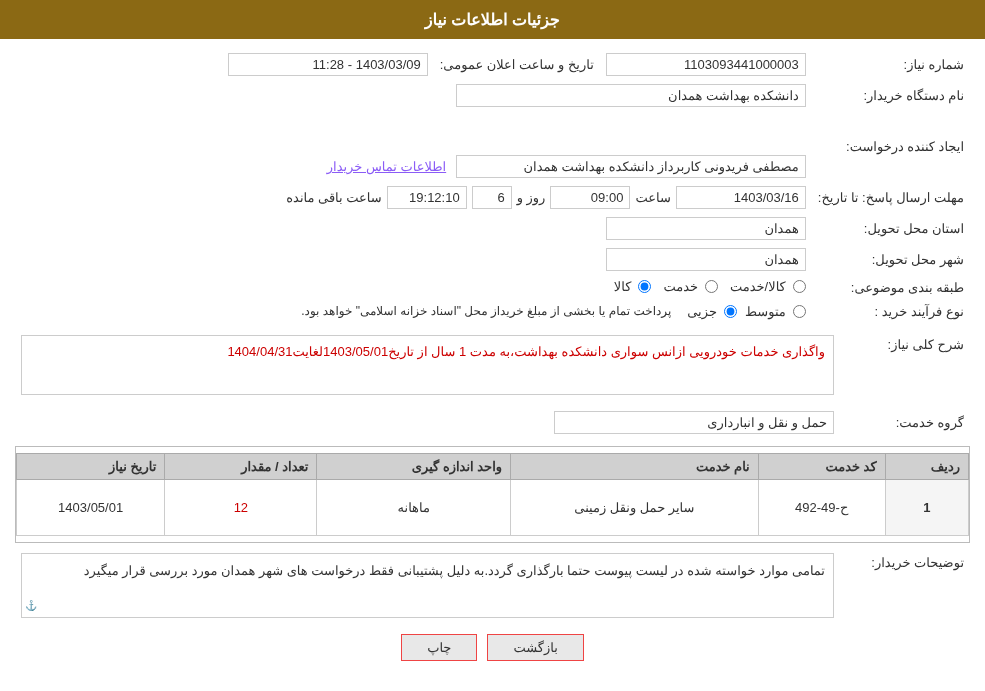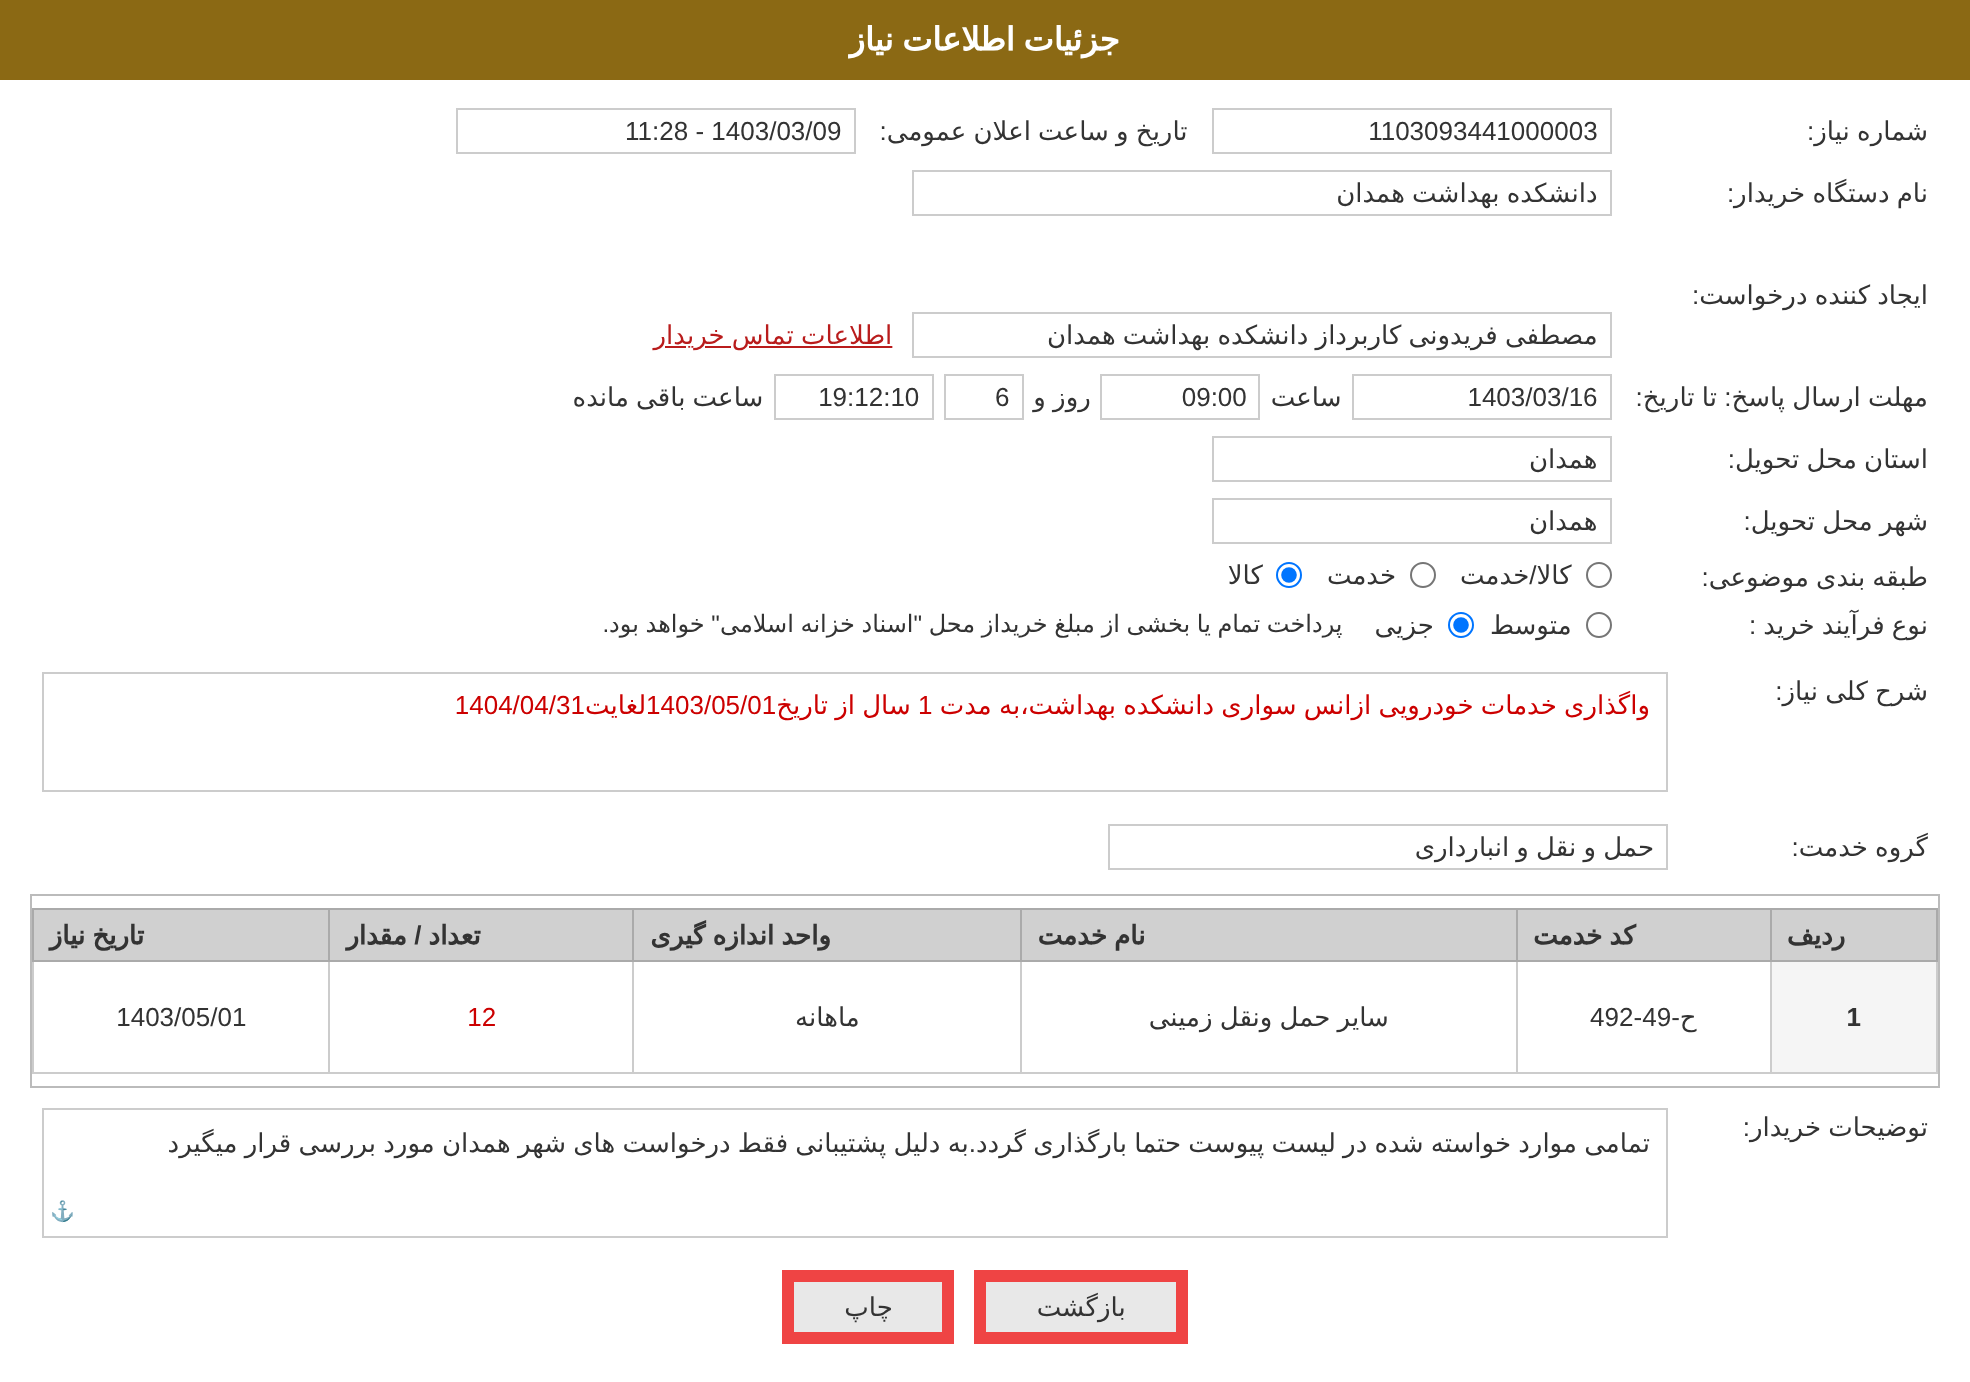--- a/index.html
+++ b/index.html
@@ -58,21 +58,21 @@
     }
     .input-medium { width: 200px; }
     .input-date { width: 130px; }
     .date-time-row {
       display: flex;
       align-items: center;
       gap: 5px;
       direction: rtl;
     }
     .contact-link {
-      color: #b91c1c;
+      color: #8b5cf6;
       text-decoration: underline;
       cursor: pointer;
     }
     .section-header {
       background: #e8e8e8;
       border: 1px solid #ccc;
       padding: 5px 10px;
       font-weight: bold;
       font-size: 13px;
       color: #333;
@@ -93,21 +93,21 @@
     }
     .service-table {
       width: 100%;
       border-collapse: collapse;
       margin: 6px 0;
     }
     .service-table th {
       background: #d0d0d0;
       border: 1px solid #aaa;
       padding: 5px 8px;
-      text-align: left;
+      text-align: right;
       font-size: 13px;
     }
     .service-table td {
       border: 1px solid #ccc;
       padding: 20px 8px;
       text-align: center;
       font-size: 13px;
     }
     .service-table td:first-child { background: #f5f5f5; }
     .row-num { font-weight: bold; }
@@ -134,21 +134,21 @@
       color: #666;
     }
     .buttons-row {
       display: flex;
       justify-content: center;
       gap: 10px;
       margin: 12px 0 8px 0;
     }
     .btn {
       padding: 5px 25px;
-      border: 6px solid #ef4444;
+      border: 1px solid #ef4444;
       background: #e8e8e8;
       cursor: pointer;
       font-family: Tahoma, Arial, sans-serif;
       font-size: 13px;
       color: #333;
     }
     .radio-group {
       display: inline-flex;
       gap: 12px;
       direction: rtl;

